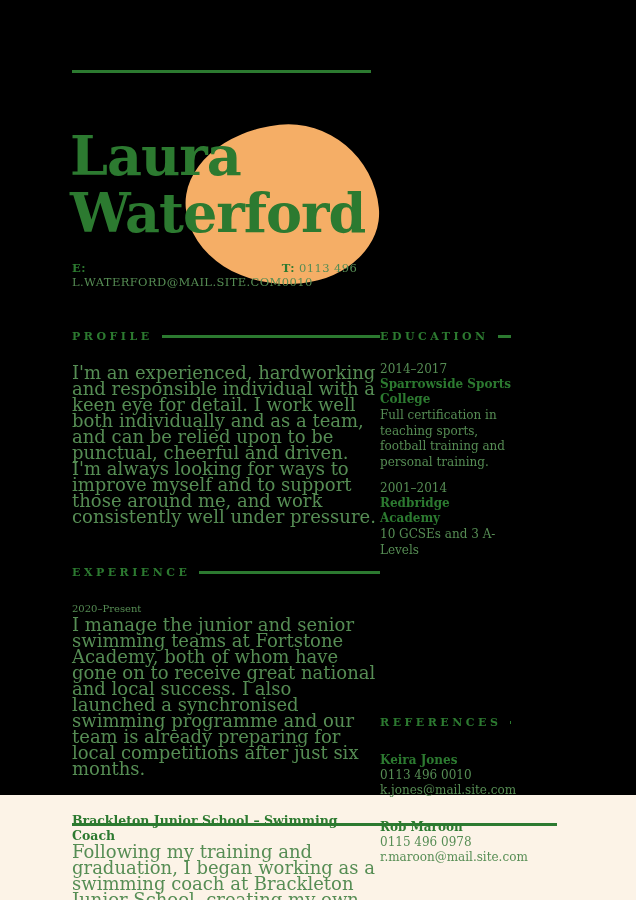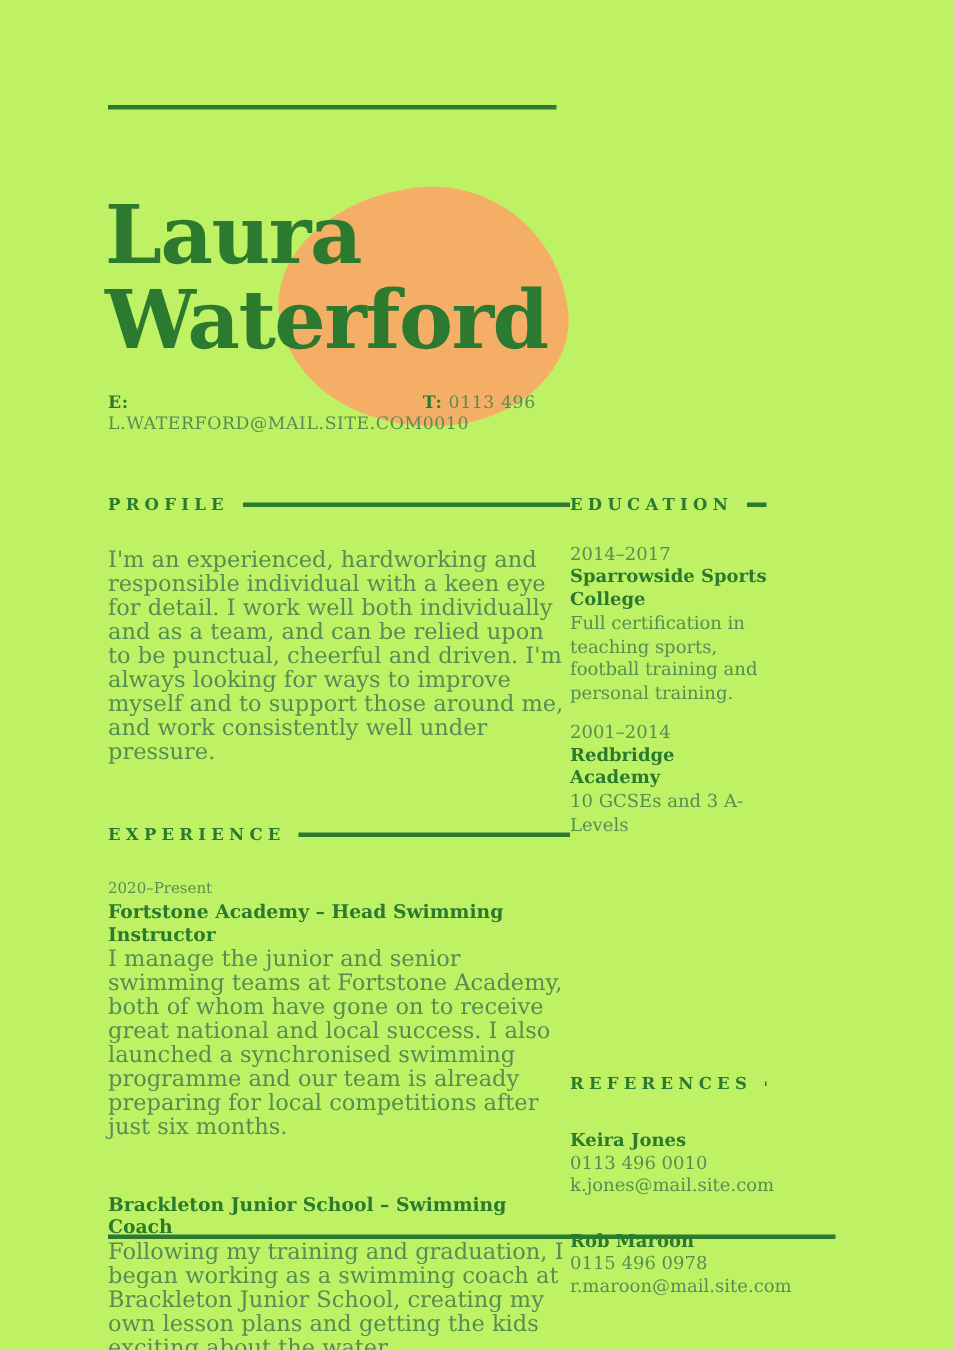--- a/index.html
+++ b/index.html
@@ -4,22 +4,22 @@
 <style>
   html, body { margin: 0; padding: 0; }
   body {
     width: 636px; height: 900px;
     background: #fcf3e7;
     font-family: "DejaVu Serif", "Liberation Serif", serif;
     overflow: hidden;
   }
   .page {
     position: relative;
-    width: 636px; height: 900px;
-    background: #bef264;
+    width: 636px; height: 795px;
+    background: #000000;
   }
   .rule-line { background: #2c7a30; height: 3px; }
   .top-rule {
     position: absolute; left: 72px; top: 70px; width: 299px;
   }
   .bottom-rule {
     position: absolute; left: 72px; top: 823px; width: 485px;
   }
   .blob {
     position: absolute; left: 186px; top: 125px;
@@ -59,21 +59,21 @@
   }
   .sec-head h2 {
     margin: 0;
     font-size: 11px; font-weight: 700;
     letter-spacing: 3.5px;
     color: #2c7a30;
     white-space: nowrap;
   }
   .sec-head .rule { flex: 1; height: 3px; background: #2c7a30; }
   .body-text {
-    font-size: 15px; line-height: 16px;
+    font-size: 18px; line-height: 16px;
     color: #568d54;
     margin: 0;
   }
   .profile-text { margin-top: 22px; }
   .experience-section { margin-top: 41px; }
   .entry { margin-top: 22px; }
   .entry-dates {
     font-size: 10px; color: #568d54; line-height: 15px;
   }
   .entry-title {
@@ -121,21 +121,20 @@
       </section>
 
       <section class="experience-section">
         <div class="sec-head">
           <h2>EXPERIENCE</h2>
           <div class="rule"></div>
         </div>
 
         <div class="entry">
           <div class="entry-dates">2020–Present</div>
-          <div class="entry-title">Fortstone Academy – Head Swimming Instructor</div>
           <p class="body-text entry-desc">I manage the junior and senior swimming teams at Fortstone Academy, both of whom have gone on to receive great national and local success. I also launched a synchronised swimming programme and our team is already preparing for local competitions after just six months.</p>
         </div>
 
         <div class="entry exp-2">
           <div class="entry-title">Brackleton Junior School – Swimming Coach</div>
           <p class="body-text entry-desc">Following my training and graduation, I began working as a swimming coach at Brackleton Junior School, creating my own lesson plans and getting the kids exciting about the water.</p>
         </div>
 
         <div class="entry exp-3">
           <div class="entry-dates">2016–2017</div>

